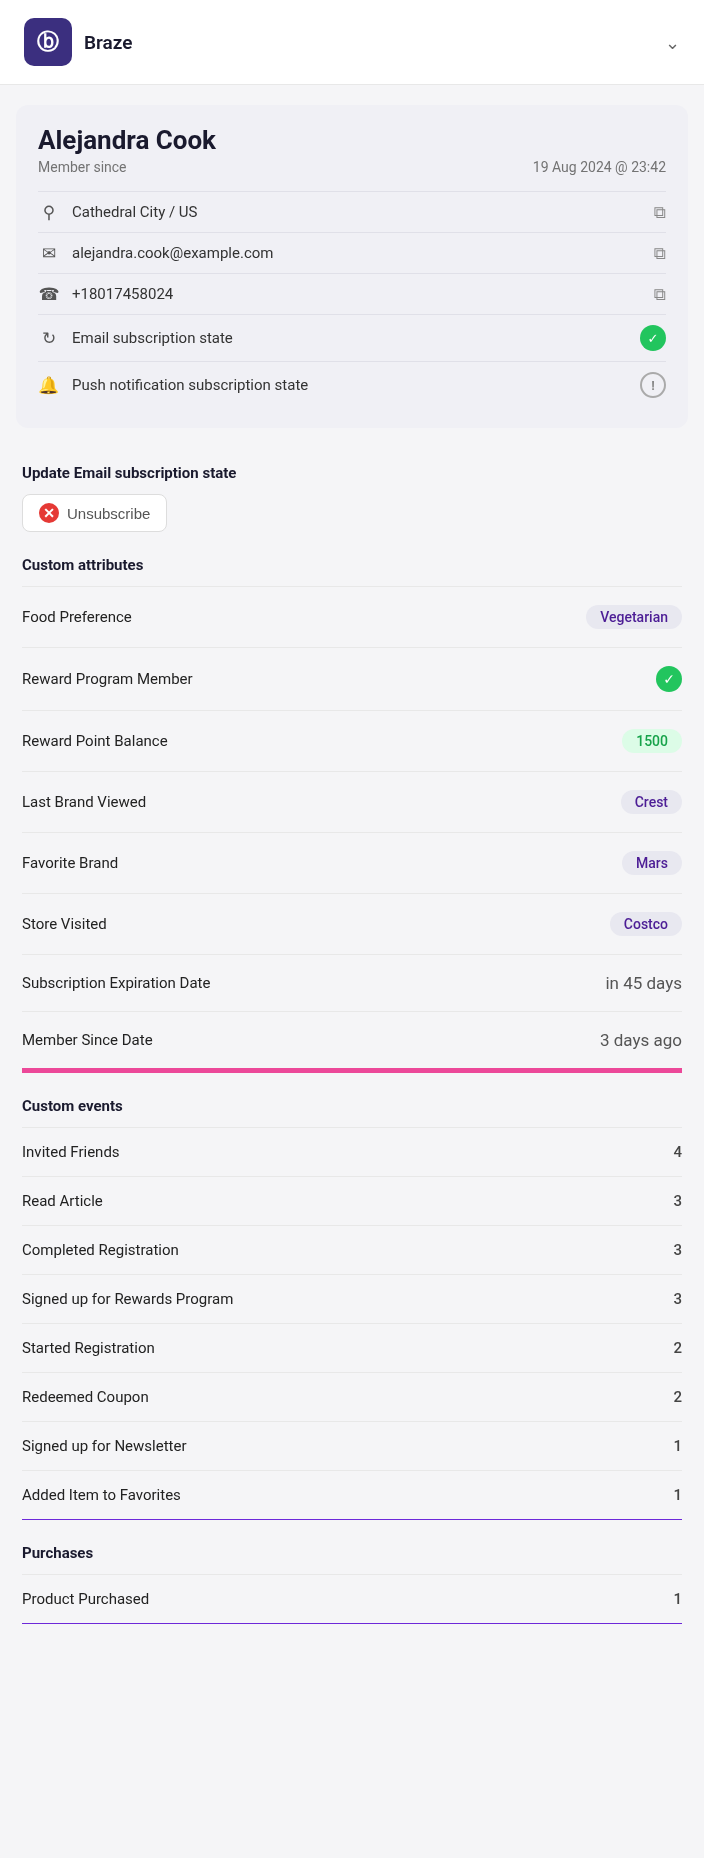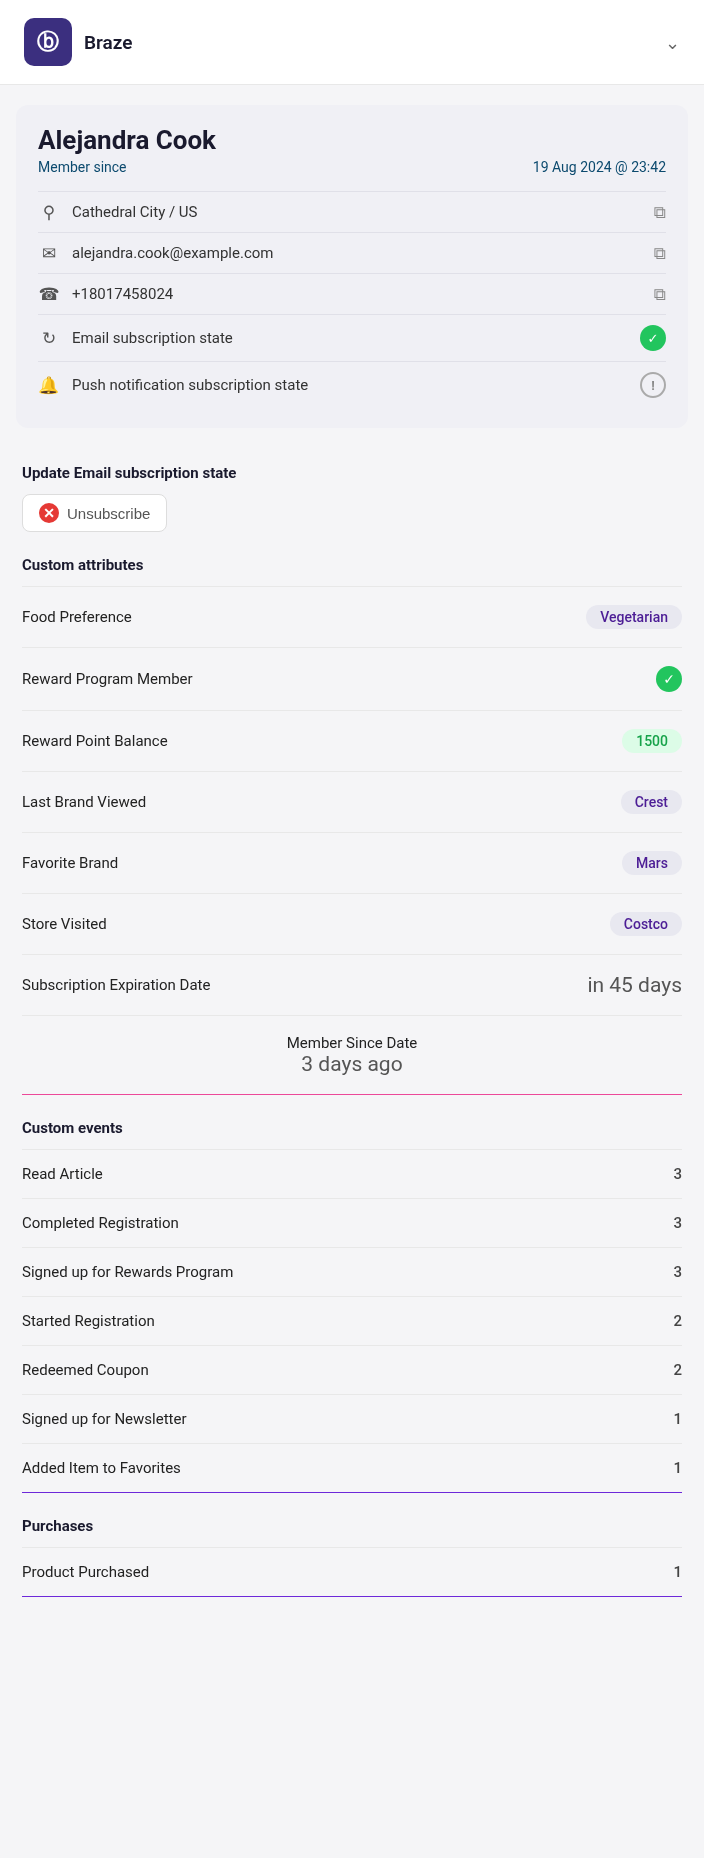--- a/index.html
+++ b/index.html
@@ -57,21 +57,21 @@
     .profile-name {
       font-size: 26px;
       font-weight: 700;
       color: #1a1a2e;
       margin-bottom: 4px;
     }
     .member-since-row {
       display: flex;
       justify-content: space-between;
       font-size: 14px;
-      color: #0c4a6e;
+      color: #737373;
       margin-bottom: 16px;
     }
     .profile-detail-row {
       display: flex;
       align-items: center;
       justify-content: space-between;
       padding: 10px 0;
       border-top: 1px solid #e0e0e8;
     }
     .profile-detail-left {
@@ -158,37 +158,36 @@
     .attr-row {
       display: flex;
       align-items: center;
       justify-content: space-between;
       padding: 18px 0;
       border-top: 1px solid #e8e8e8;
       font-size: 15px;
       color: #222;
     }
     .attr-row:last-child {
-      border-bottom: 1px solid #ec4899;
-      flex-direction: column;
+      border-bottom: 5px solid #ec4899;
     }
     .attr-badge {
       background: #e8e8f0;
       border-radius: 16px;
       padding: 4px 14px;
       font-size: 14px;
       font-weight: 500;
       color: #4c1d95;
     }
     .attr-badge.green {
       background: #dcfce7;
       color: #16a34a;
     }
     .attr-value-plain {
-      font-size: 21px;
+      font-size: 17px;
       color: #555;
     }
     .attr-check-green {
       width: 26px;
       height: 26px;
       background: #22c55e;
       border-radius: 50%;
       display: flex;
       align-items: center;
       justify-content: center;
@@ -321,20 +320,24 @@
         <span>Member Since Date</span>
         <span class="attr-value-plain">3 days ago</span>
       </div>
     </div>
 </div>
 
 <div class="section" style="margin-top:8px;">
   <div class="section-title">Custom events</div>
   <div id="custom-events-list">
       <div class="event-row">
+        <span>Invited Friends</span>
+        <span class="event-count">4</span>
+      </div>
+      <div class="event-row">
         <span>Read Article</span>
         <span class="event-count">3</span>
       </div>
       <div class="event-row">
         <span>Completed Registration</span>
         <span class="event-count">3</span>
       </div>
       <div class="event-row">
         <span>Signed up for Rewards Program</span>
         <span class="event-count">3</span>

